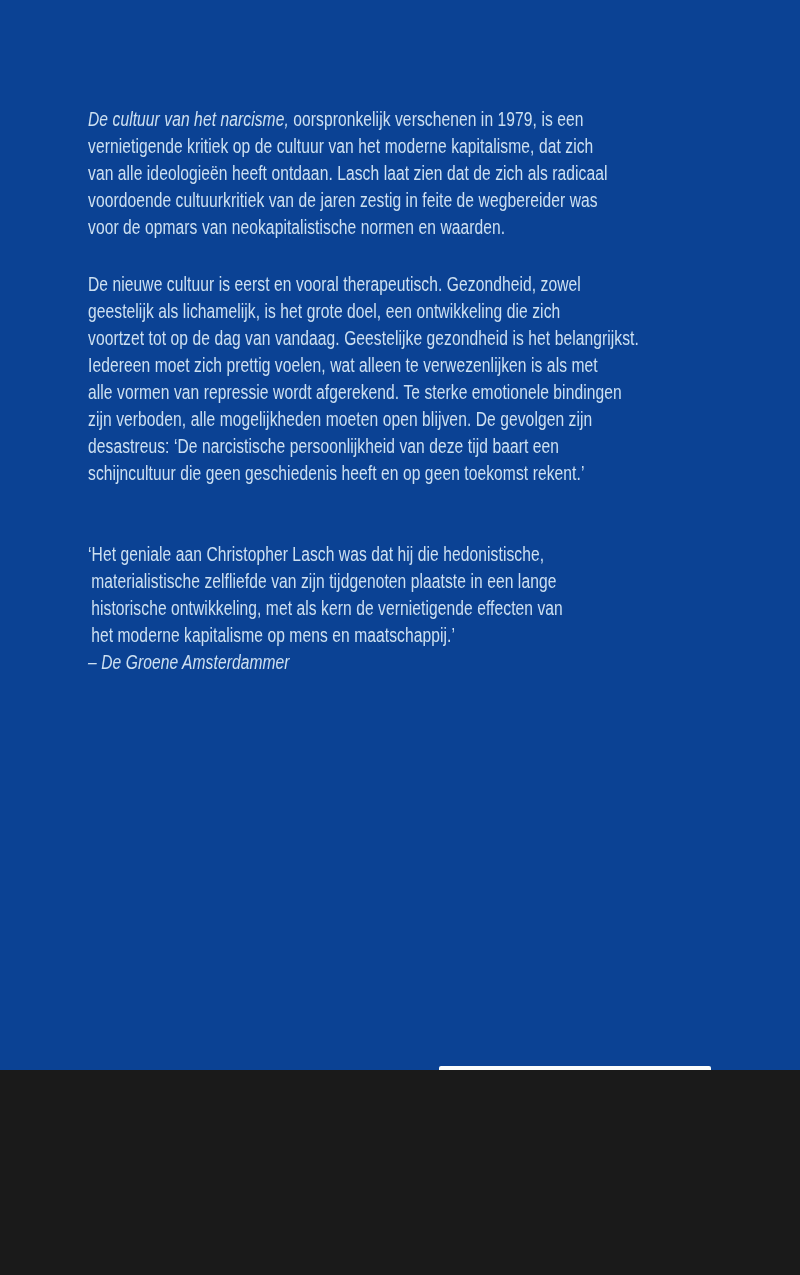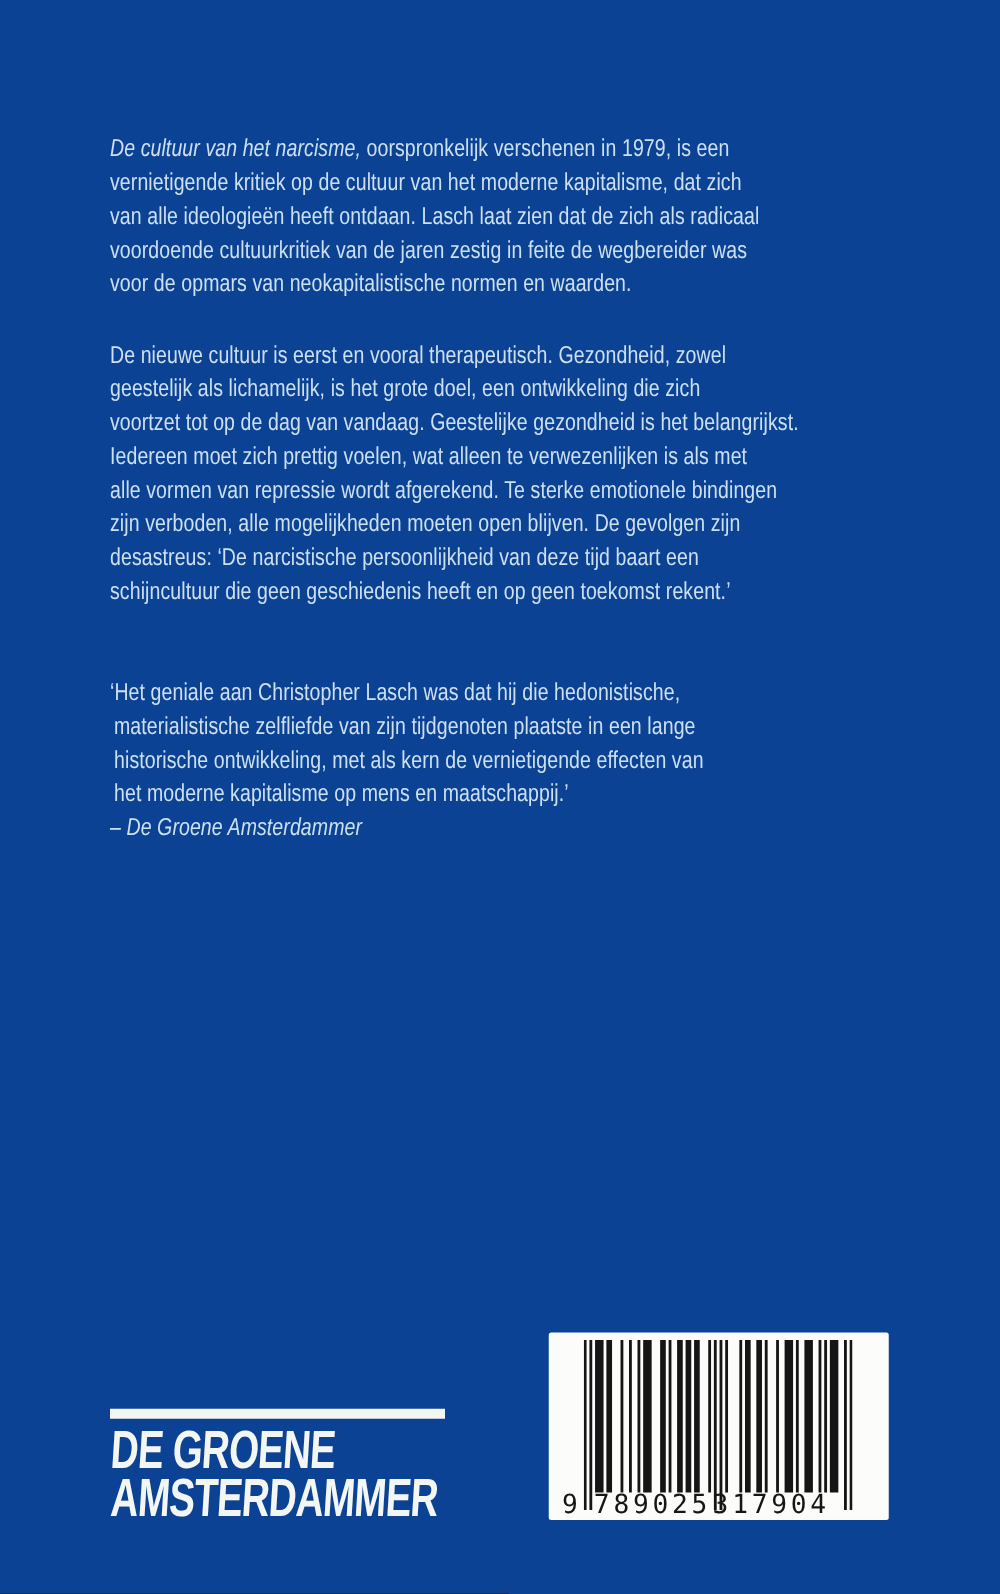--- a/index.html
+++ b/index.html
@@ -1,17 +1,17 @@
 <!DOCTYPE html>
 <html style="--background: #0b4294; --body-text: #cde0f1; --logo-white: #f3f6f2; --barcode-bg: #fcfdfb; --barcode-bars: #151515;"><head>
 <meta charset="utf-8">
 <style>
   html,body{margin:0;padding:0;background:#1a1a1a;}
   .cover{
-    position:relative;width:800px;height:1275px;overflow:hidden;
+    position:relative;width:800px;height:1070px;overflow:hidden;
     background:var(--background,#0b4294);
     font-family:"Liberation Sans",sans-serif;
   }
   
   .block{
     position:absolute;left:88px;width:790px;
     transform:scaleX(0.8);transform-origin:0 0;
   }
   .p1{top:106px}
   .p2{top:271px}

